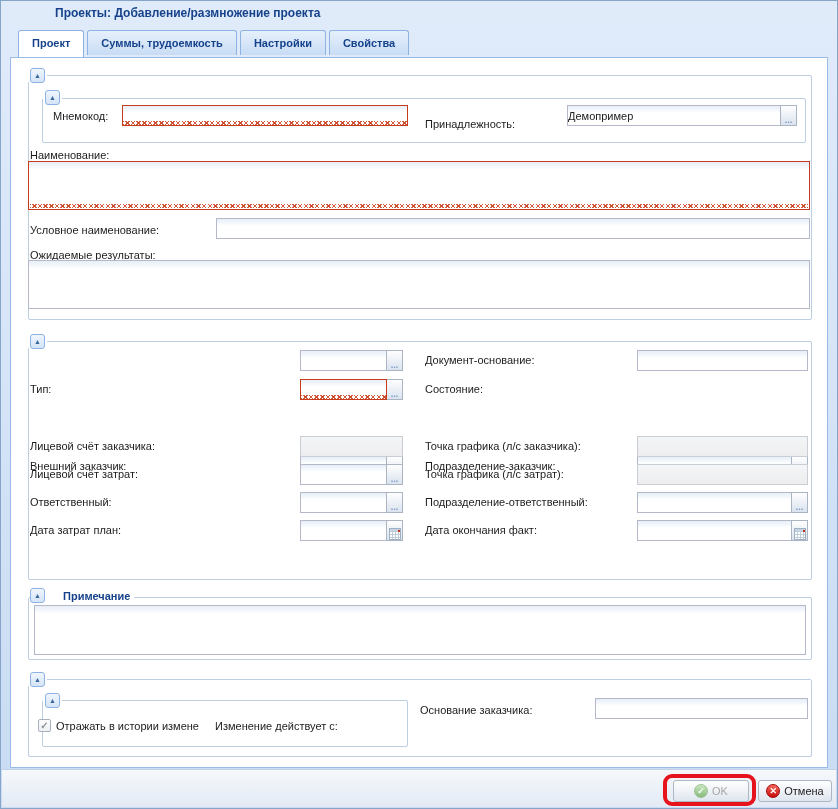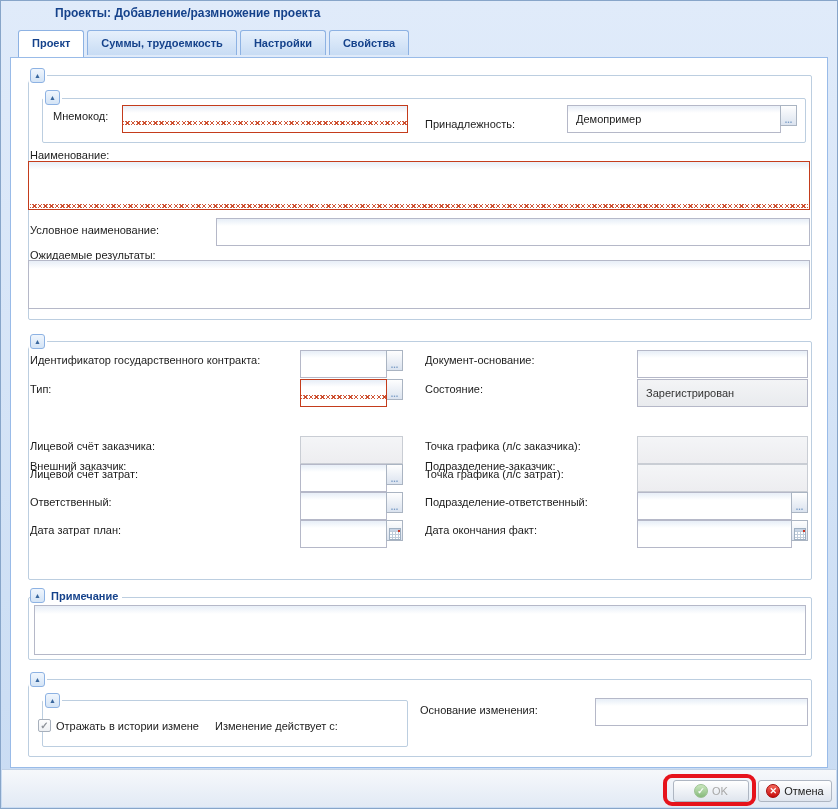--- a/index.html
+++ b/index.html
@@ -19,31 +19,31 @@
 
   
   .bodyp{position:absolute;left:9px;top:56px;width:818px;height:711px;background:#fff;
     border:1px solid #99bbe8;z-index:1;}
 
   .fs{position:absolute;border:1px solid #bccee0;border-radius:2px;}
   .ctoggle{position:absolute;width:15px;height:15px;border:1px solid #8db2e3;border-radius:3px;
     background:linear-gradient(#f0f6fd,#d4e4f6);box-shadow:0 0 0 2px #fff;z-index:2;
     display:flex;align-items:center;justify-content:center;cursor:pointer;}
   .ctoggle .arr{font-size:7px;line-height:7px;color:#39679e;}
-  .legendrow{position:absolute;display:flex;align-items:center;gap:6px;background:#fff;
+  .legendrow{position:absolute;display:flex;align-items:center;gap:18px;background:#fff;
     padding:0 4px 0 0;z-index:2;}
   .legendrow .ctoggle{position:static;box-shadow:none;}
   .legendtext{font-size:11px;font-weight:bold;color:#15428b;}
 
   .flab{position:absolute;font-size:11px;color:#1c1c1c;white-space:nowrap;}
 
   .field{position:absolute;display:flex;height:21px;}
-  .txt{flex:1;min-width:0;height:28px;border:1px solid #b5b8c8;
+  .txt{flex:1;min-width:0;height:21px;border:1px solid #b5b8c8;
     background:linear-gradient(#eaf0f8 1px,#fff 7px);font:11px "Liberation Sans",sans-serif;
-    padding:0 8px;color:#222;}
+    padding:0 0;color:#222;}
   .trigger{width:17px;height:21px;margin-left:-1px;border:1px solid #aab4c2;
     background:linear-gradient(#fefefe,#dbe3ef);display:flex;align-items:flex-end;
     justify-content:center;cursor:pointer;}
   .dots{font-size:9px;line-height:10px;font-weight:bold;color:#7a9cc6;letter-spacing:0;}
   .cal{width:12px;height:12px;margin:3px auto 0;border:1px solid #9fb0c2;background:
     radial-gradient(circle at 9px 2px,#cc3322 0 1.2px,transparent 1.6px),
     linear-gradient(#c7d4e4 0 2px,transparent 2px),
     repeating-linear-gradient(to right,transparent 0 2px,#bfccda 2px 3px),
     repeating-linear-gradient(to bottom,transparent 0 2px,#bfccda 2px 3px),#fff;}
   .invalidbox{position:relative;}
@@ -131,21 +131,20 @@
 
     <span class="flab" style="left:19px;top:191px;">Ожидаемые результаты:</span>
     <div class="tarea" style="left:17px;top:202px;width:782px;height:49px;"></div>
 
     <div class="fs" style="left:17px;top:283px;width:784px;height:239px;"></div>
     <div class="ctoggle" style="left:19px;top:276px;">
         <span class="arr">▲</span>
       </div>
 
     <div class="frow" style="top:292px;">
-      <span class="flab ll">Идентификатор государственного контракта:</span>
       <div class="field lf">
         <input class="txt" style="">
         <span class="trigger">
             <span class="dots">...</span>
           </span>
       </div>
       <span class="flab rl">Документ-основание:</span>
       <div class="field rf">
         <input class="txt" style="">
       </div>
@@ -155,23 +154,20 @@
       <span class="flab ll">Тип:</span>
       <div class="field lf">
         <span class="invalidbox" style="display:flex;flex:1;min-width:0;">
             <input class="txt" style="">
           </span>
         <span class="trigger">
             <span class="dots">...</span>
           </span>
       </div>
       <span class="flab rl">Состояние:</span>
-      <div class="field rf">
-        <input class="txt ro" readonly="" value="Зарегистрирован" style="">
-      </div>
     </div>
 
     <div class="frow" style="top:350px;margin-top:48px;">
       <span class="flab ll">Внешний заказчик:</span>
       <div class="field lf">
         <input class="txt" style="">
         <span class="trigger">
             <span class="dots">...</span>
           </span>
       </div>
@@ -262,21 +258,21 @@
     <div class="ctoggle" style="left:34px;top:635px;">
         <span class="arr">▲</span>
       </div>
 
     <span class="cb" style="left:27px;top:661px;">
         <span class="mark">✓</span>
       </span>
     <span class="flab cliplab" style="left:45px;top:662px;">Отражать в истории измене</span>
     <span class="flab" style="left:204px;top:662px;">Изменение действует с:</span>
 
-    <span class="flab" style="left:409px;top:646px;">Основание изменения:</span>
+    <span class="flab" style="left:409px;top:646px;">Основание заказчика:</span>
     <div class="field" style="left:584px;top:640px;width:213px;">
       <input class="txt" style="">
     </div>
 
   </div>
 
   <div class="footer">
     <button class="btn btn-ok">
       <span class="bicon">✓</span>
       <span>OK</span>

